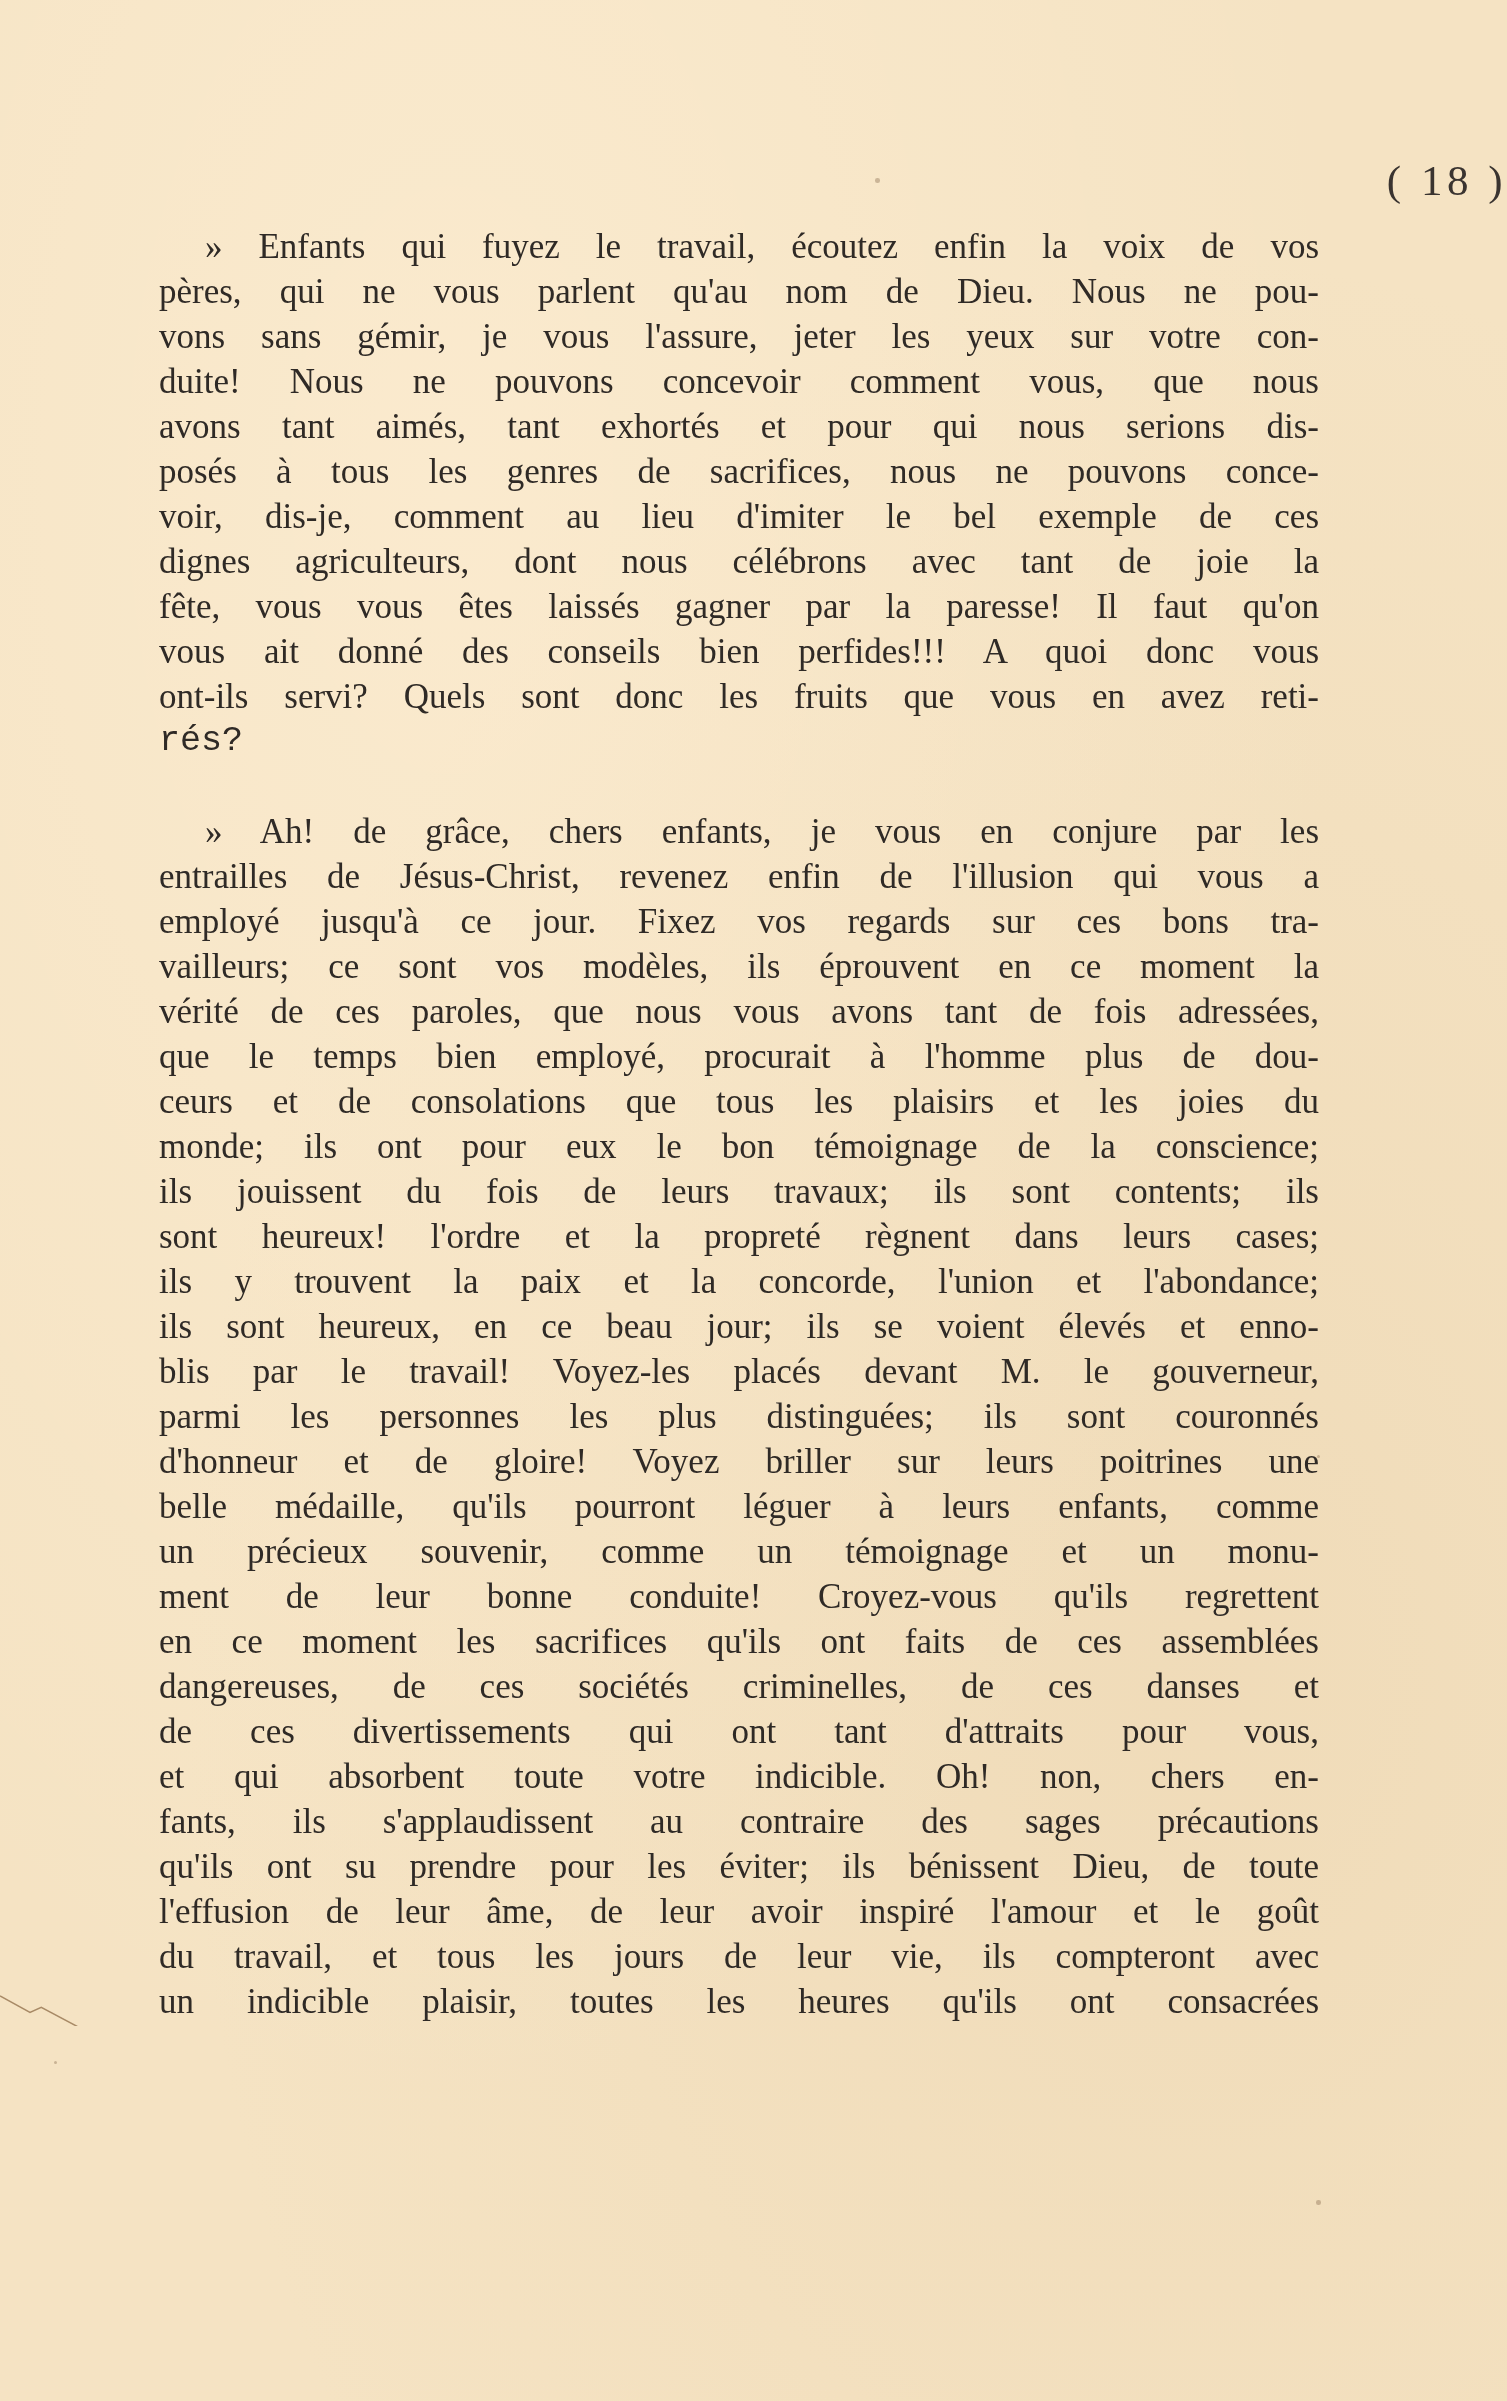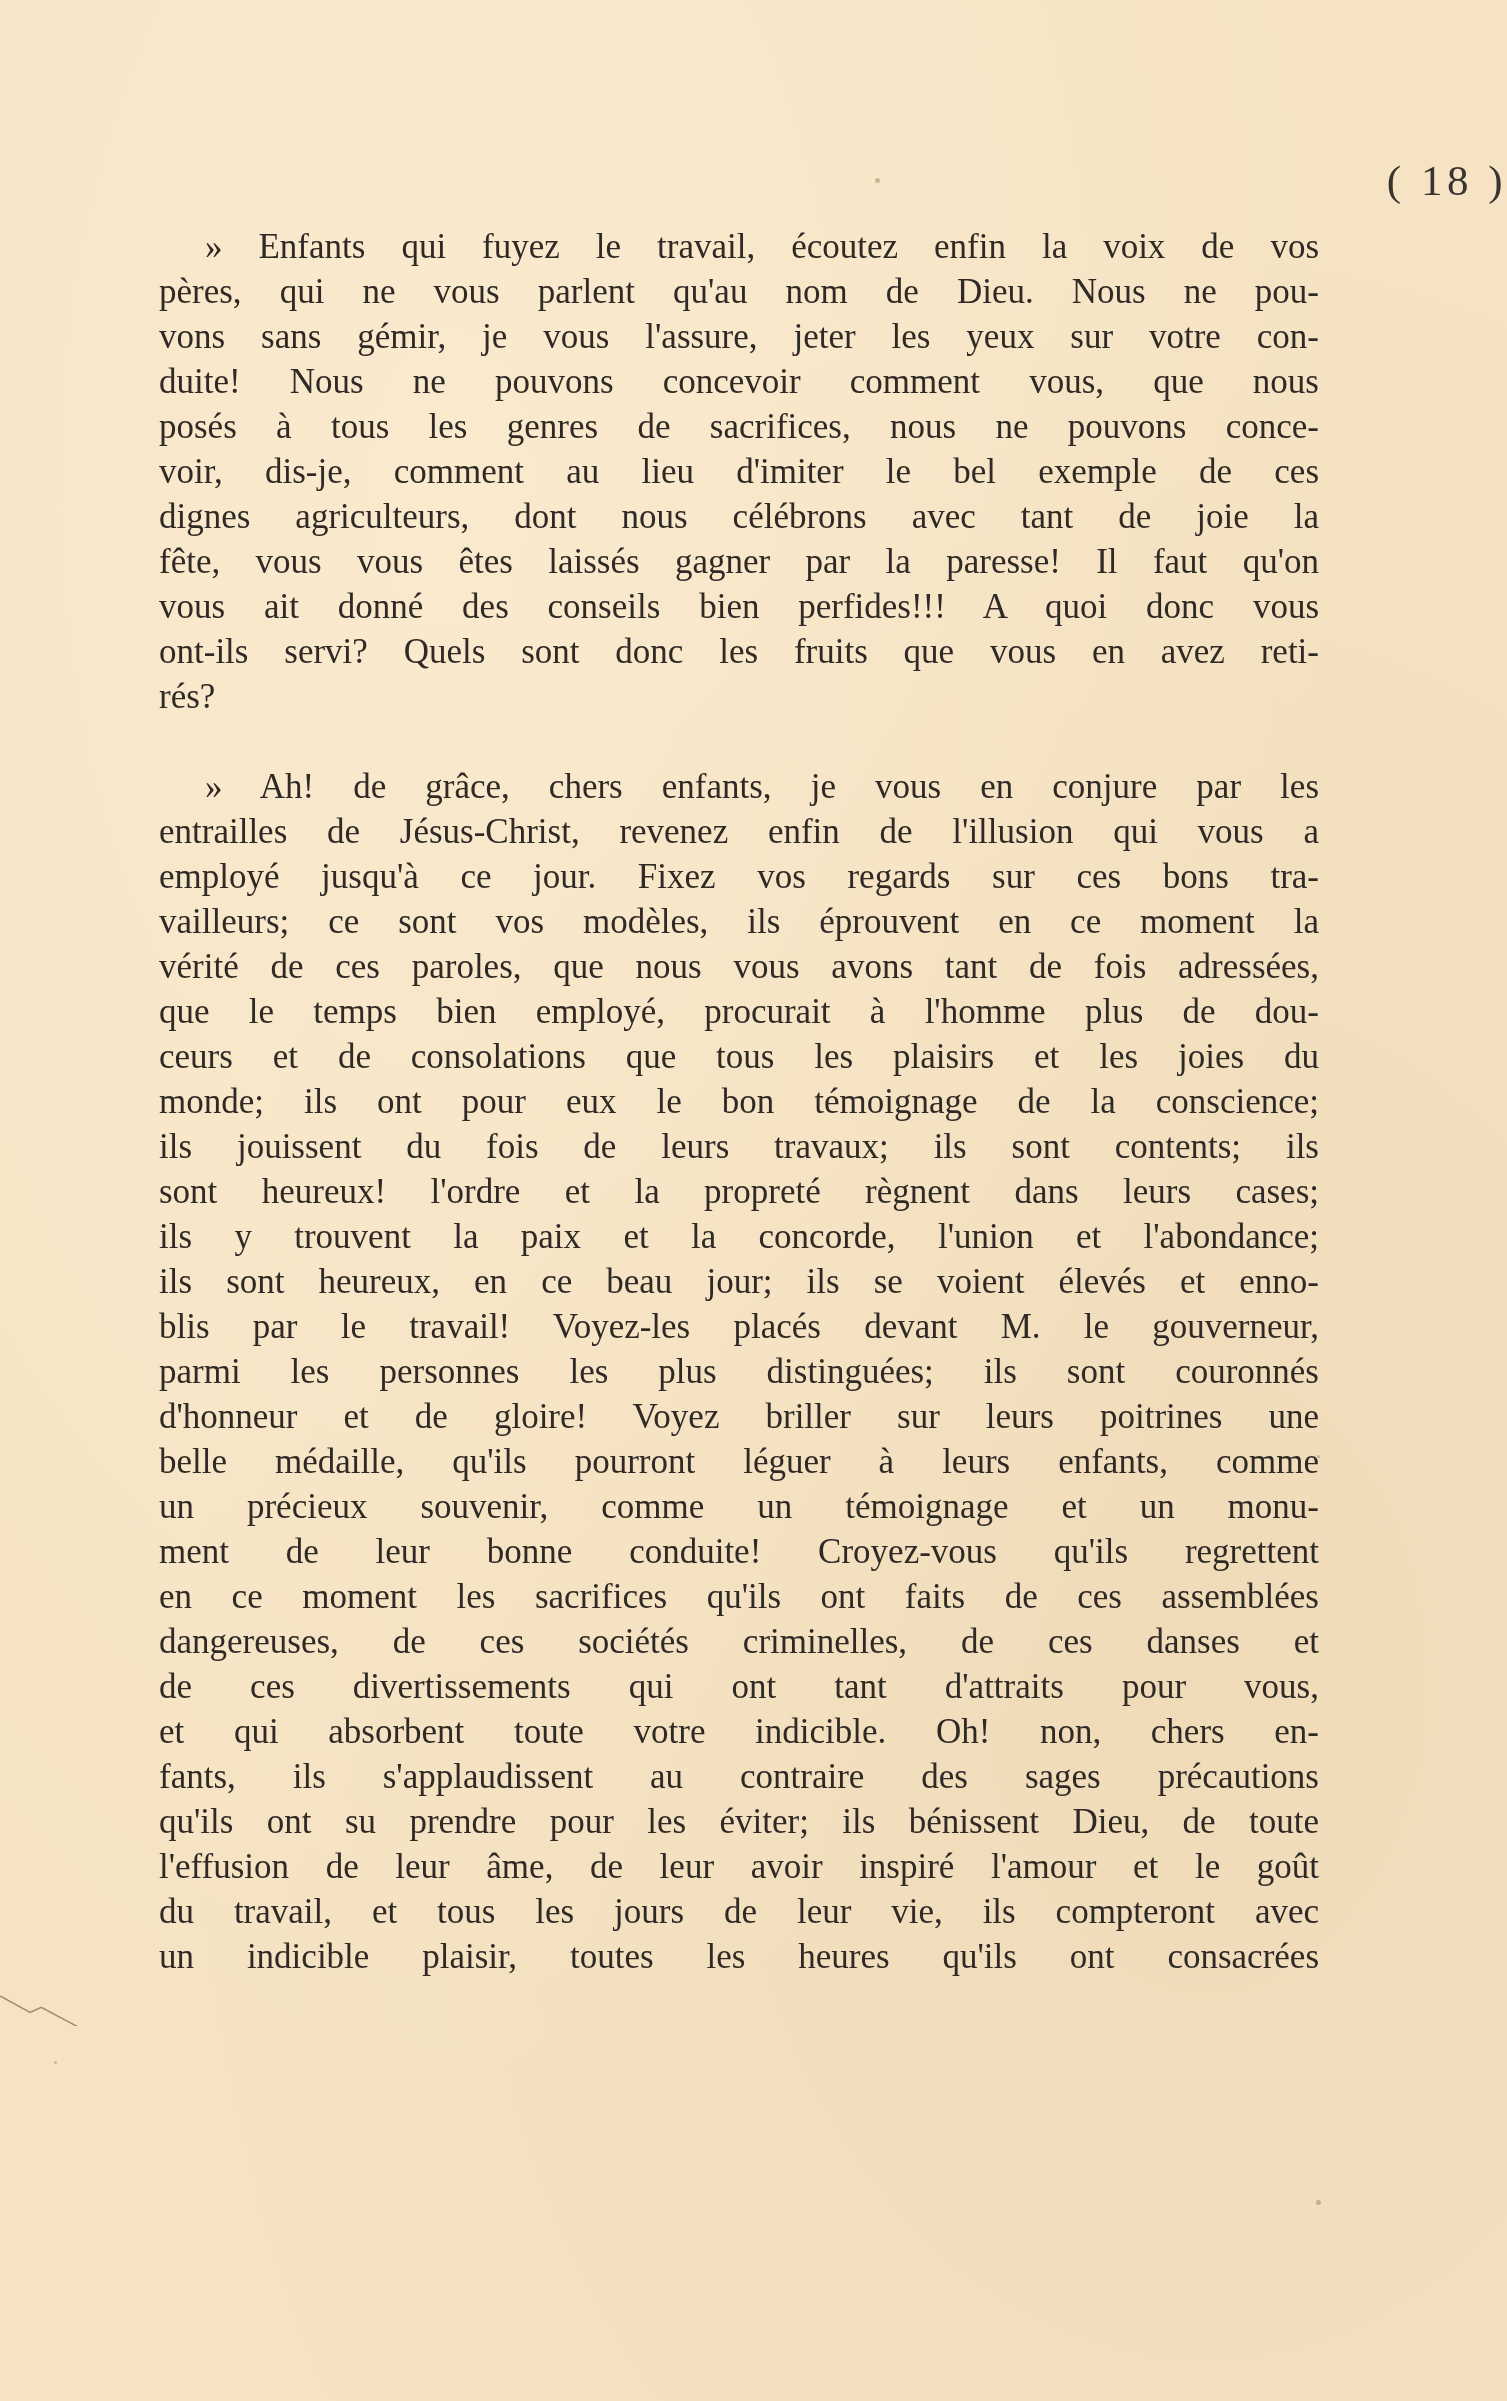--- a/index.html
+++ b/index.html
@@ -23,21 +23,21 @@
     position: absolute; left: 159px; top: 224px; width: 1160px;
     font-family: "Liberation Serif", serif;
     font-size: 35px; line-height: 45px;
     transform: scaleX(1.0);
   }
   .line {
     display: block; white-space: nowrap;
     text-align: justify; text-align-last: justify;
     height: 45px;
   }
-  .line.last { text-align-last: left; }
+  .line.last { text-align-last: left; font-family: Liberation Mono, monospace; }
   .line.indent { padding-left: 46px; }
   .para-gap { height: 45px; }
   .crease {
     position: absolute; left: 0; top: 1966px; width: 150px; height: 60px;
   }
   .specks span {
     position: absolute; width: 4.5px; height: 4.5px; border-radius: 50%;
     background: rgba(120,90,60,0.35);
   }
 </style>
@@ -45,20 +45,21 @@
 <body>
 
 <div class="page-number">( 18 )</div>
 
 <div class="text-block">
   <div>
     <span class="line indent">» Enfants qui fuyez le travail, écoutez enfin la voix de vos</span>
     <span class="line">pères, qui ne vous parlent qu'au nom de Dieu. Nous ne pou-</span>
     <span class="line">vons sans gémir, je vous l'assure, jeter les yeux sur votre con-</span>
     <span class="line">duite! Nous ne pouvons concevoir comment vous, que nous</span>
+    <span class="line">avons tant aimés, tant exhortés et pour qui nous serions dis-</span>
     <span class="line">posés à tous les genres de sacrifices, nous ne pouvons conce-</span>
     <span class="line">voir, dis-je, comment au lieu d'imiter le bel exemple de ces</span>
     <span class="line">dignes agriculteurs, dont nous célébrons avec tant de joie la</span>
     <span class="line">fête, vous vous êtes laissés gagner par la paresse! Il faut qu'on</span>
     <span class="line">vous ait donné des conseils bien perfides!!! A quoi donc vous</span>
     <span class="line">ont-ils servi? Quels sont donc les fruits que vous en avez reti-</span>
     <span class="line last">rés?</span>
   </div>
   <div class="para-gap"></div>
   <div>

